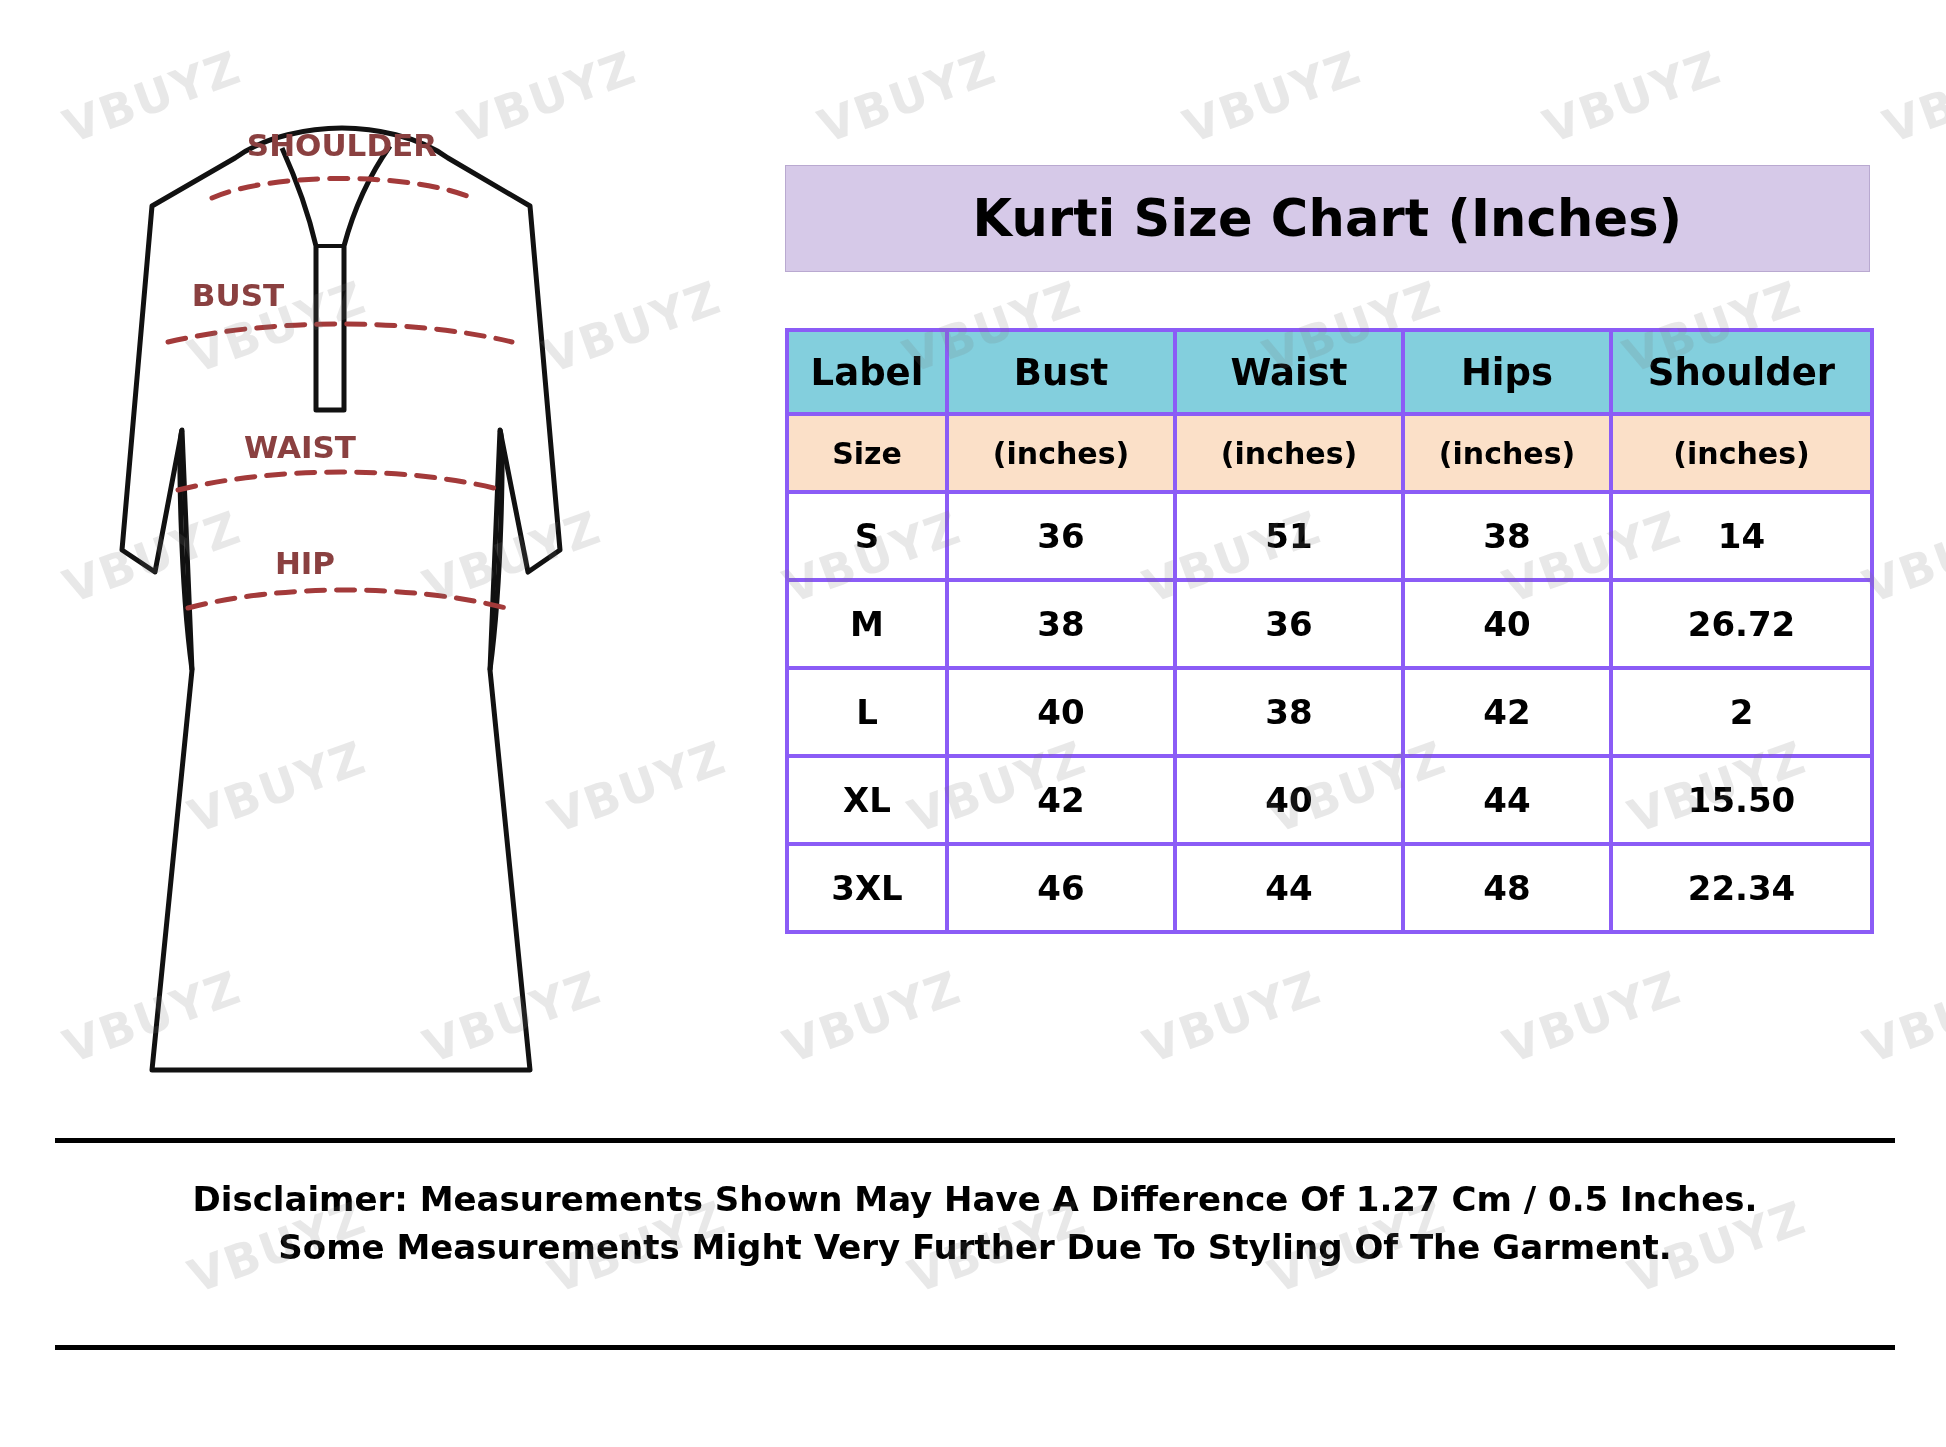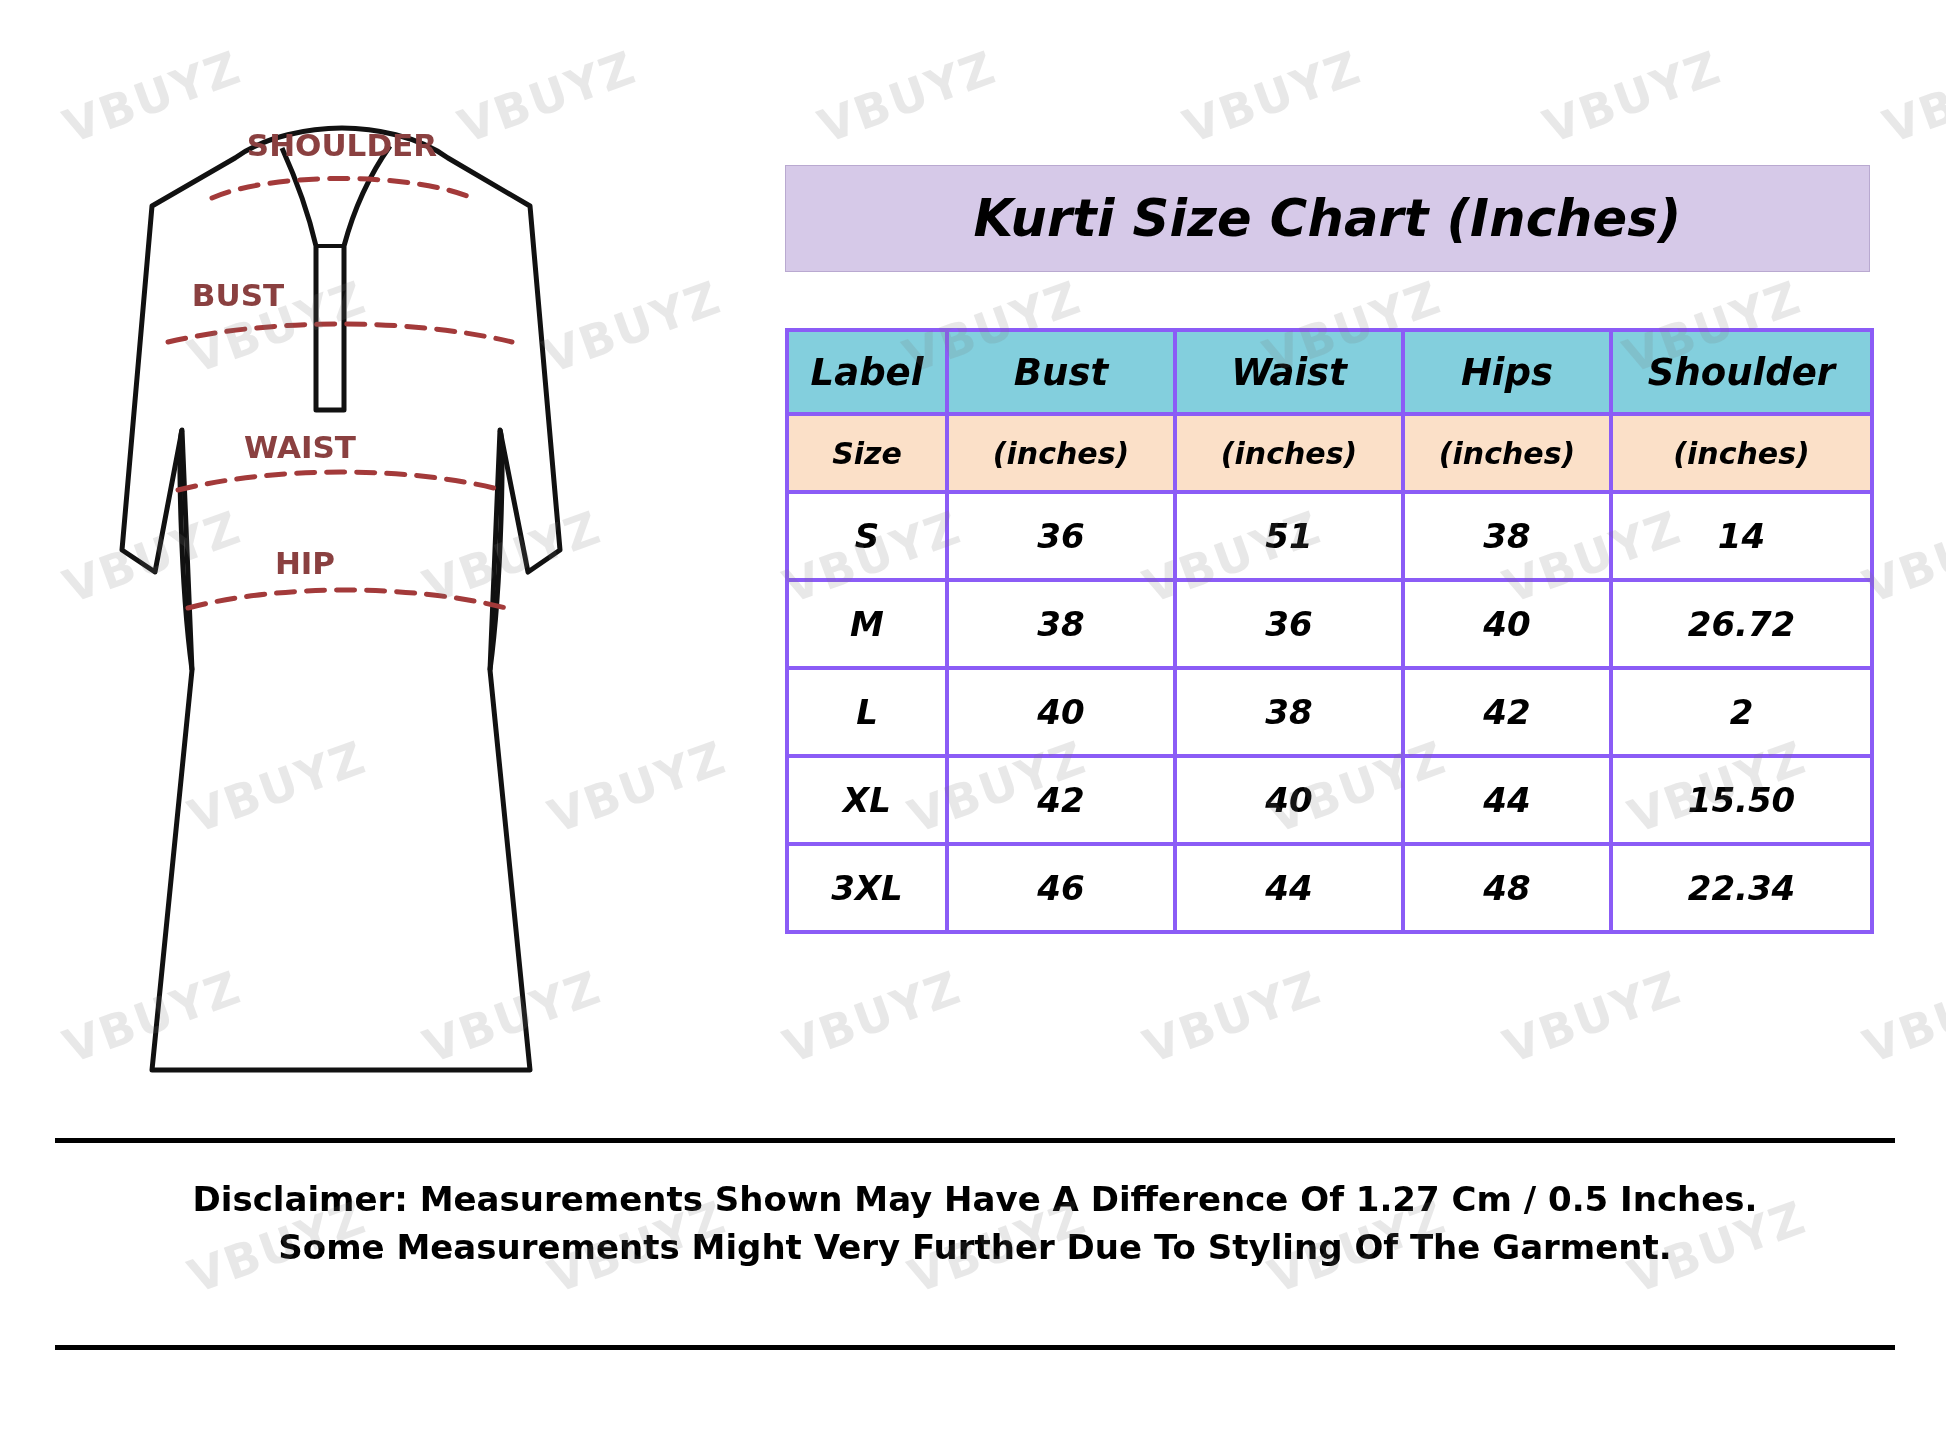--- a/index.html
+++ b/index.html
@@ -48,21 +48,20 @@
     width: 560px;
     height: 1010px;
   }
 
   
   #chart-area {
     position: absolute;
     left: 785px;
     top: 165px;
     width: 1085px;
-    font-style: italic;
   }
   #chart-title-band {
     background: #d6c9e8;
     border: 1px solid #b9a9d0;
     height: 105px;
     display: flex;
     align-items: center;
     justify-content: center;
   }
   #chart-title {

